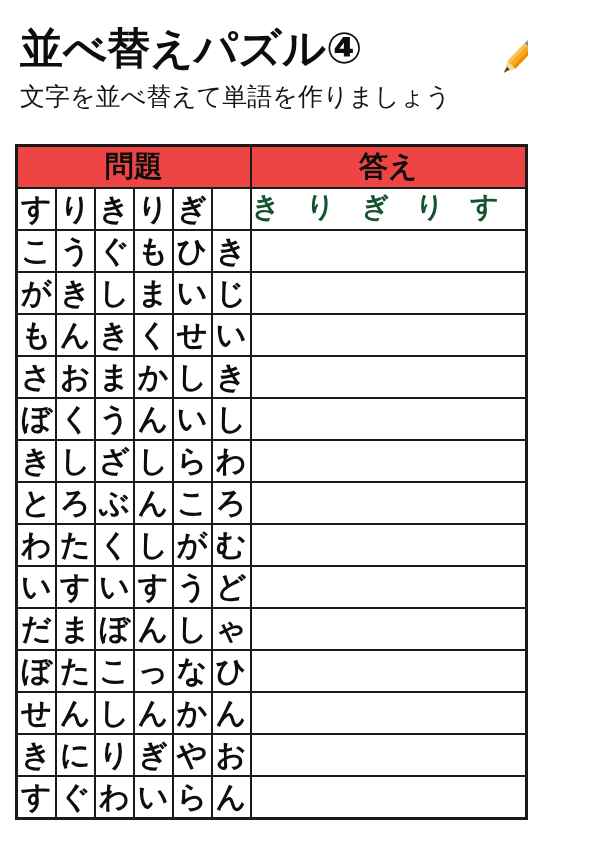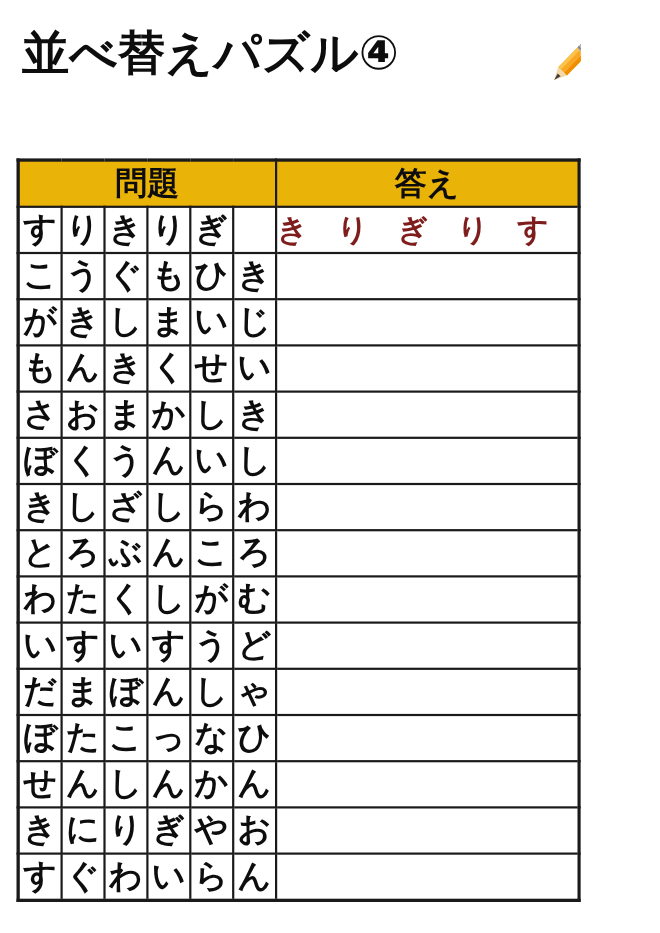--- a/index.html
+++ b/index.html
@@ -33,21 +33,21 @@
   table.puzzle td,table.puzzle th{
     border:2px solid #1a1a1a;
     padding:0;margin:0;
     box-sizing:border-box;
   }
   table.puzzle{border:3px solid #1a1a1a;}
   th.hdr{
     height:38px;
     font-size:29px;font-weight:800;color:#0d0d0d;
     text-align:center;vertical-align:middle;
-    background:#eab308;
+    background:#ef4444;
   }
   td.letter{
     width:50px;height:42px;
     font-size:30px;font-weight:700;color:#0d0d0d;
     text-align:center;vertical-align:middle;
     line-height:1;
   }
   td.answer{
     width:270px;height:42px;
     font-size:28px;font-weight:800;
@@ -74,37 +74,38 @@
         <rect x="29" y="17.4" width="14" height="1.8" fill="#7d7d7d"></rect>
         <rect x="29" y="20.5" width="14" height="31.5" fill="#f9a825"></rect>
         <rect x="29" y="20.5" width="4.2" height="31.5" fill="#fbc34d"></rect>
         <rect x="38.8" y="20.5" width="4.2" height="31.5" fill="#ef8f00"></rect>
         <polygon points="29,52 43,52 36,66" fill="#f3d9a8"></polygon>
         <polygon points="33.6,57.6 38.4,57.6 36,66" fill="#3f3f3f"></polygon>
       </g>
     </svg>
   </div>
 
+  <div class="subtitle">文字を並べ替えて単語を作りましょう</div>
 
   <table class="puzzle">
     <thead>
       <tr>
         <th class="hdr" colspan="6">問題</th>
         <th class="hdr">答え</th>
       </tr>
     </thead>
     <tbody id="rows">
         <tr>
           <td class="letter">す</td>
           <td class="letter">り</td>
           <td class="letter">き</td>
           <td class="letter">り</td>
           <td class="letter">ぎ</td>
           <td class="letter"></td>
-          <td class="answer" style="color: #7f1d1d;">きりぎりす</td>
+          <td class="answer" style="color: #14532d; font-family: Liberation Mono, monospace;">きりぎりす</td>
         </tr>
         <tr>
           <td class="letter">こ</td>
           <td class="letter">う</td>
           <td class="letter">ぐ</td>
           <td class="letter">も</td>
           <td class="letter">ひ</td>
           <td class="letter">き</td>
           <td class="answer"></td>
         </tr>

